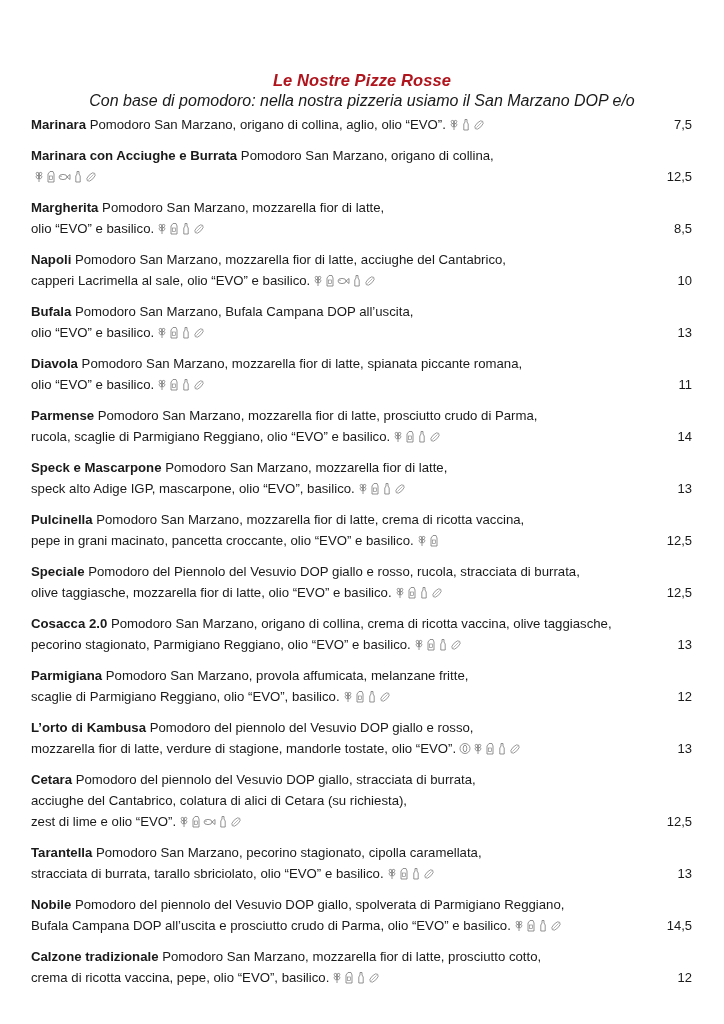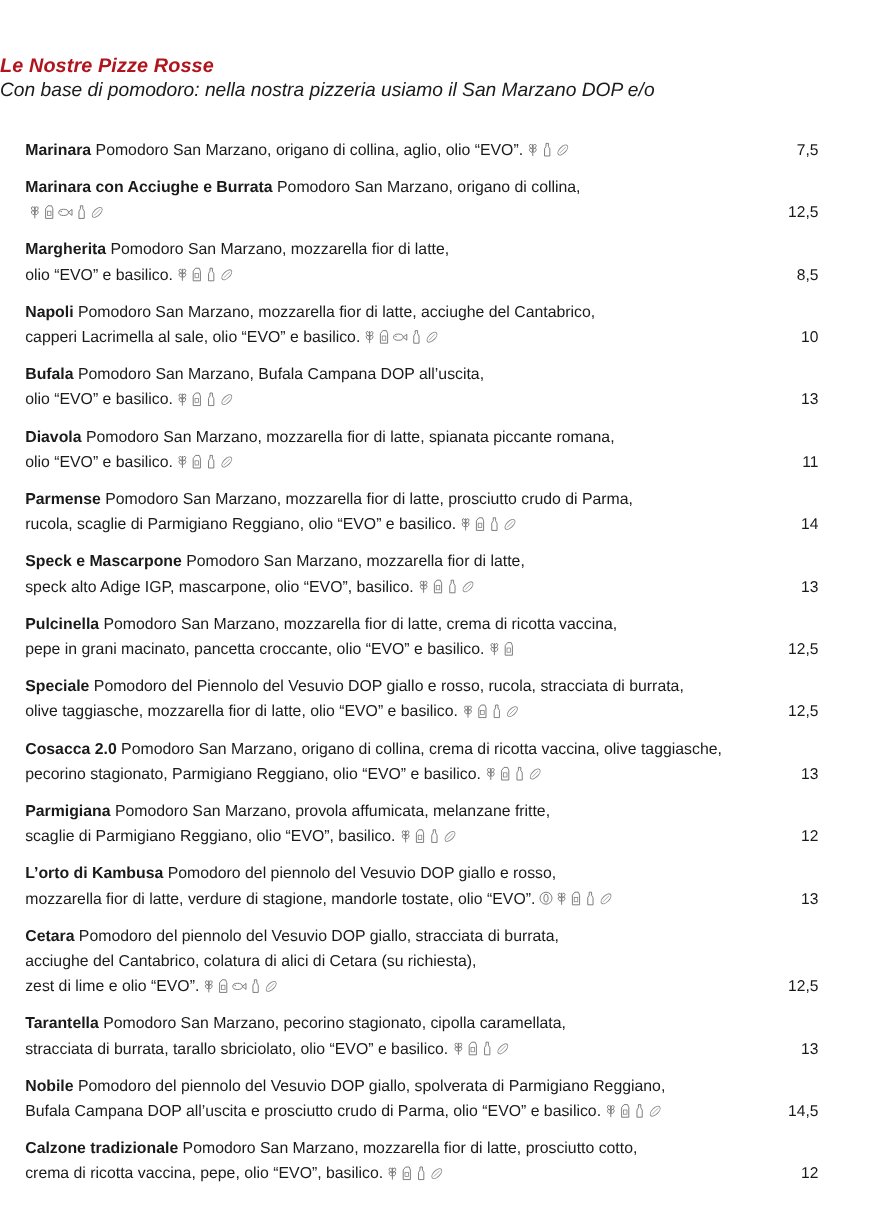--- a/index.html
+++ b/index.html
@@ -2,29 +2,29 @@
 <html><head>
 <meta charset="utf-8">
 <style>
   html, body { margin: 0; padding: 0; background: #ffffff; }
   body {
     width: 724px; height: 1024px; overflow: hidden;
     font-family: "Liberation Sans", "DejaVu Sans", sans-serif;
     color: #1a1a1a;
     position: relative;
   }
-  .header { padding-top: 46px; }
+  .header { text-align: center; padding-top: 71px; }
   .title {
     color: #b0141c; font-style: italic; font-weight: bold;
     font-size: 16.5px; margin: 0 0 3px 0; letter-spacing: 0.1px;
   }
   .subtitle {
     font-style: italic; font-size: 16px; line-height: 16px; color: #1a1a1a;
   }
-  .menu { position: absolute; left: 21px; top: 114px; width: 661px; }
+  .menu { position: absolute; left: 31px; top: 114px; width: 661px; }
   .item { position: relative; margin-bottom: 10px; }
   .desc { font-size: 13.2px; line-height: 21px; width: 610px; }
   .name { font-weight: bold; }
   .price {
     position: absolute; right: 0; bottom: 0; font-size: 13px; line-height: 21px;
     text-align: right;
   }
   .icons { display: inline-flex; gap: 2px; vertical-align: -2px; margin-left: 3px; }
   .ic { display: inline-block; width: 10px; height: 13px; }
   .ic svg { width: 10px; height: 13px; display: block; }

